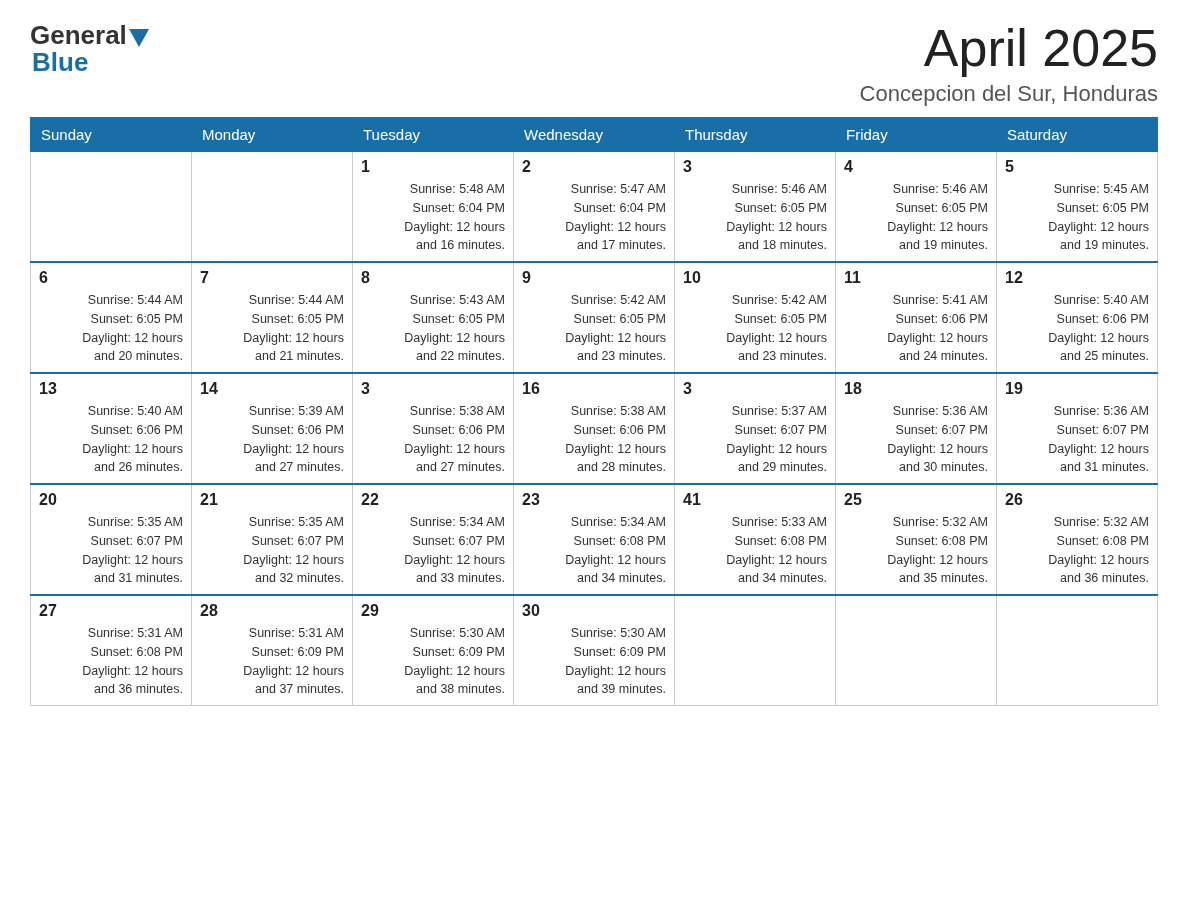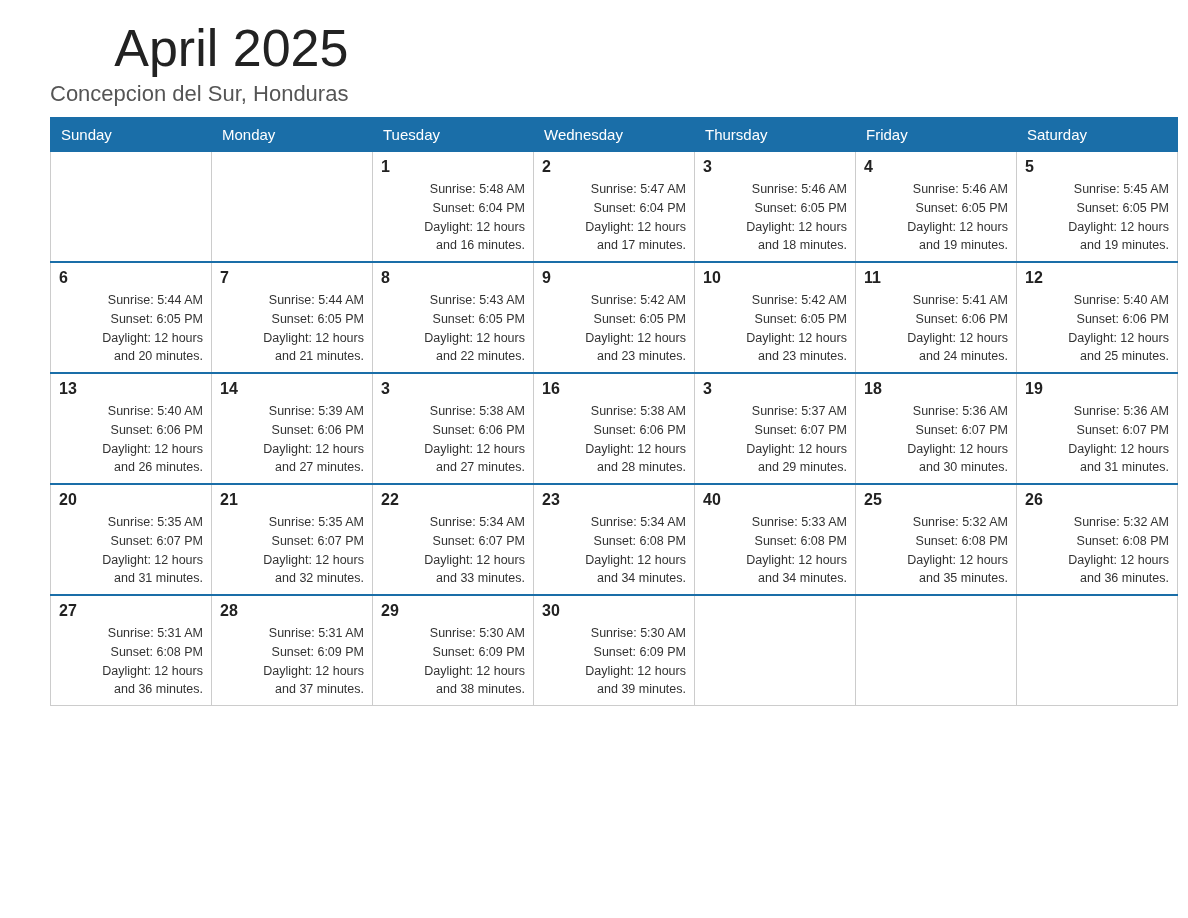--- a/index.html
+++ b/index.html
@@ -58,21 +58,20 @@
     }
     .location-title {
       font-size: 22px;
       color: #555;
       margin-top: 4px;
     }
     .calendar {
       width: 100%;
       border-collapse: collapse;
       margin-top: 10px;
-      margin-left: 20px;
     }
     .calendar th {
       background-color: #1a6ea8;
       color: #fff;
       text-align: left;
       padding: 8px 10px;
       font-size: 15px;
       font-weight: normal;
       border: 1px solid #1a6ea8;
     }
@@ -100,20 +99,27 @@
       background: #fff;
     }
     .row-separator {
       border-top: 2px solid #1a6ea8;
     }
   </style>
 </head>
 <body>
 
 <div class="header">
+  <div class="logo">
+    <div class="logo-text">
+      <span class="logo-general">General</span>
+      <span class="logo-triangle"></span>
+    </div>
+    <div class="logo-blue">Blue</div>
+  </div>
   <div class="title-section">
     <div class="month-title">April 2025</div>
     <div class="location-title">Concepcion del Sur, Honduras</div>
   </div>
 </div>
 
 <table class="calendar">
   <thead>
     <tr>
     <th>Sunday</th>
@@ -221,21 +227,21 @@
         </td>
         <td>
           <span class="day-number">22</span>
           <div class="day-info">Sunrise: 5:34 AM<br>Sunset: 6:07 PM<br>Daylight: 12 hours<br>and 33 minutes.</div>
         </td>
         <td>
           <span class="day-number">23</span>
           <div class="day-info">Sunrise: 5:34 AM<br>Sunset: 6:08 PM<br>Daylight: 12 hours<br>and 34 minutes.</div>
         </td>
         <td>
-          <span class="day-number">40</span>
+          <span class="day-number">41</span>
           <div class="day-info">Sunrise: 5:33 AM<br>Sunset: 6:08 PM<br>Daylight: 12 hours<br>and 34 minutes.</div>
         </td>
         <td>
           <span class="day-number">25</span>
           <div class="day-info">Sunrise: 5:32 AM<br>Sunset: 6:08 PM<br>Daylight: 12 hours<br>and 35 minutes.</div>
         </td>
         <td>
           <span class="day-number">26</span>
           <div class="day-info">Sunrise: 5:32 AM<br>Sunset: 6:08 PM<br>Daylight: 12 hours<br>and 36 minutes.</div>
         </td>

